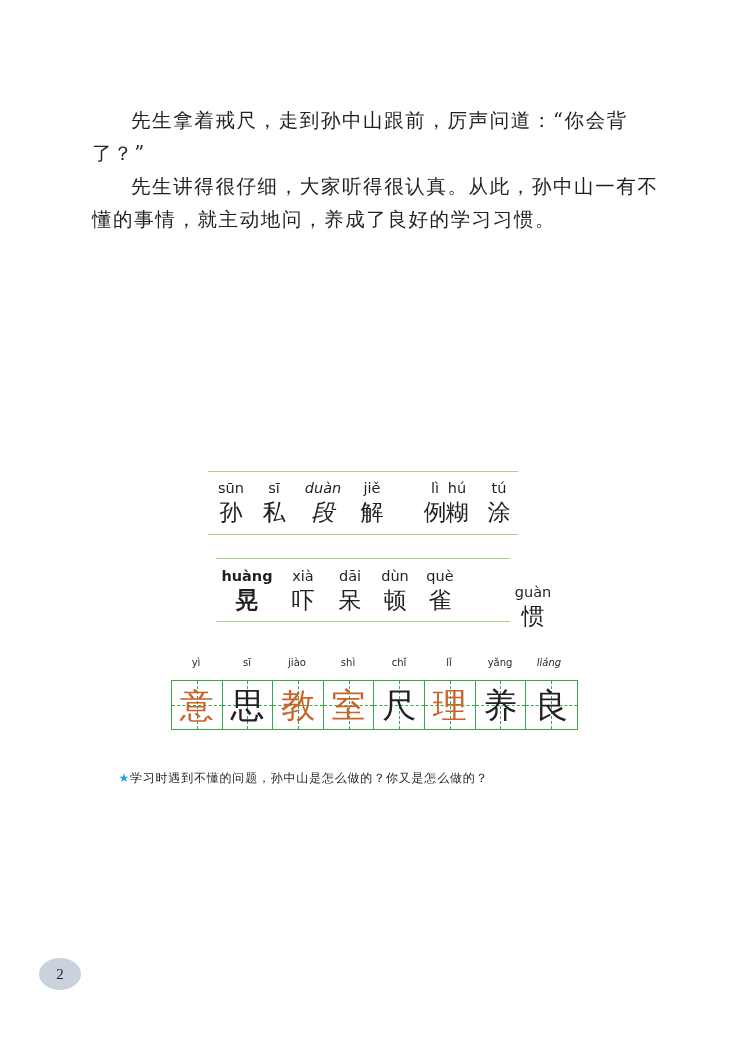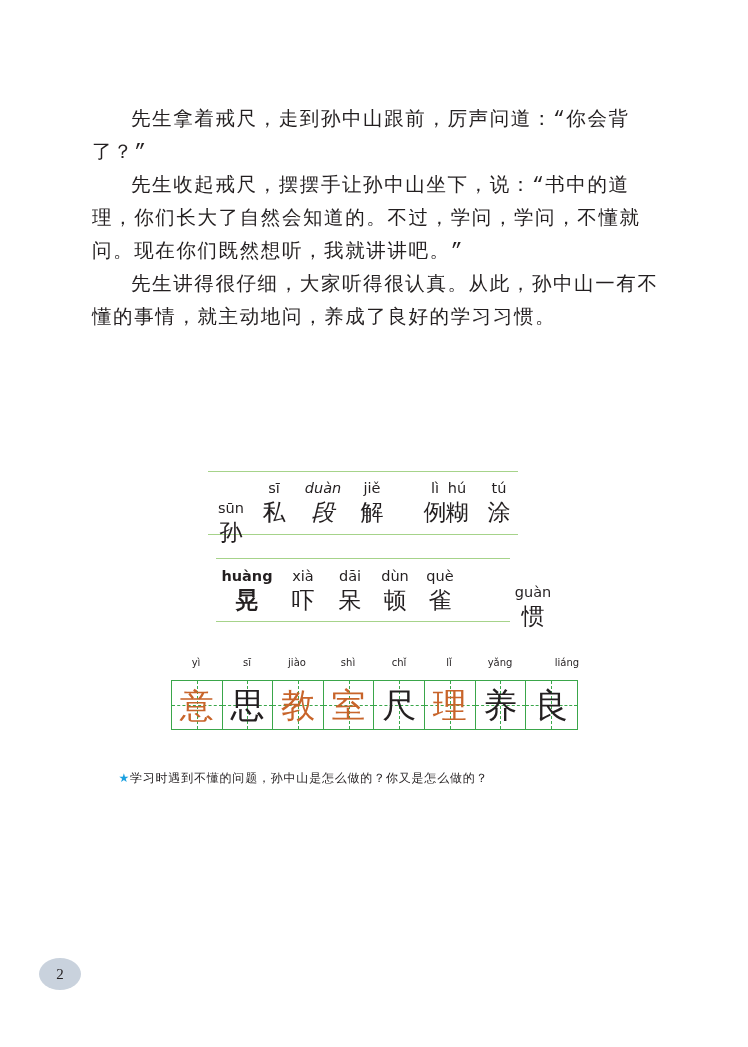--- a/index.html
+++ b/index.html
@@ -1,19 +1,19 @@
 <!DOCTYPE html>
 <html><head>
 <meta charset="utf-8">
 <style>
   html,body{margin:0;padding:0;}
   body{width:748px;height:1047px;background:#ffffff;position:relative;overflow:hidden;
        font-family:"DejaVu Serif","Liberation Serif",serif;color:#231f20;}
   .para{position:absolute;left:92px;width:570px;font-size:19.5px;line-height:33px;letter-spacing:1.6px;margin:0;}
-  .para p{margin:0;text-indent:2em;font-family:Liberation Mono, monospace;}
+  .para p{margin:0;text-indent:2em;}
   .vocab-row{position:absolute;border-top:1px solid #a6d38a;border-bottom:1px solid #a6d38a;}
   .vocab-row .cell{position:absolute;text-align:center;}
   .py{font-family:"DejaVu Sans","Liberation Sans",sans-serif;font-size:14.5px;color:#231f20;display:block;line-height:18px;}
   .hz{font-size:23px;display:block;line-height:30px;}
   .grid{position:absolute;left:171px;top:680px;height:48px;border:1px solid #3aa64a;display:flex;}
   .gcell{position:relative;width:50.6px;height:48px;border-right:1px solid #3aa64a;box-sizing:border-box;}
   .gcell:last-child{border-right:none;}
   .gcell .hline{position:absolute;left:0;right:0;top:50%;border-top:1px dashed #3aa64a;}
   .gcell .vline{position:absolute;top:0;bottom:0;left:50%;border-left:1px dashed #3aa64a;}
   .gcell .ch{position:absolute;left:0;right:0;top:3px;text-align:center;font-size:34px;line-height:42px;}
@@ -22,26 +22,25 @@
             font-family:"DejaVu Sans","Liberation Sans",sans-serif;}
   .question .star{color:#1aa0e0;}
   .page-num{position:absolute;left:39px;top:958px;width:42px;height:32px;border-radius:50%;background:#c9d2dd;
             text-align:center;line-height:32px;font-size:15px;font-family:"Liberation Serif",serif;color:#231f20;}
 </style>
 </head>
 <body>
 
 <div class="para" style="top:104px;">
   <p>先生拿着戒尺，走到孙中山跟前，厉声问道：“你会背了？”</p>
-  <p>先生收起戒尺，摆摆手让孙中山坐下，说：“书中的道理，你们长大了自然会知道的。不过，学问，学问，不懂就问。现在你们既然想听，我就讲讲吧。”</p>
   <p>先生讲得很仔细，大家听得很认真。从此，孙中山一有不懂的事情，就主动地问，养成了良好的学习习惯。</p>
 </div>
 
 <div class="vocab-row" style="left:208px;top:471px;width:310px;height:62px;">
-  <div class="cell" style="left:4px;width:38px;top:7px;margin-top:20px;">
+  <div class="cell" style="left:4px;width:38px;top:7px;">
     <span class="py">sūn</span>
     <span class="hz">孙</span>
   </div>
   <div class="cell" style="left:47px;width:38px;top:7px;">
     <span class="py">sī</span>
     <span class="hz">私</span>
   </div>
   <div class="cell" style="left:90px;width:50px;top:7px;font-style:italic;">
     <span class="py">duàn</span>
     <span class="hz">段</span>
@@ -91,21 +90,21 @@
   </div>
 </div>
 
 <span class="gpy" style="left:171px;">yì</span>
 <span class="gpy" style="left:222px;">sī</span>
 <span class="gpy" style="left:272px;">jiào</span>
 <span class="gpy" style="left:323px;">shì</span>
 <span class="gpy" style="left:374px;">chǐ</span>
 <span class="gpy" style="left:424px;">lǐ</span>
 <span class="gpy" style="left:475px;">yǎng</span>
-<span class="gpy" style="left:542px;">liáng</span>
+<span class="gpy" style="left:524px;font-style:italic;">liáng</span>
 
 <div class="grid">
   <div class="gcell">
       <div class="hline"></div>
       <div class="vline"></div>
     <span class="ch" style="color:#c8642a;">意</span>
     </div>
   <div class="gcell">
       <div class="hline"></div>
       <div class="vline"></div>

